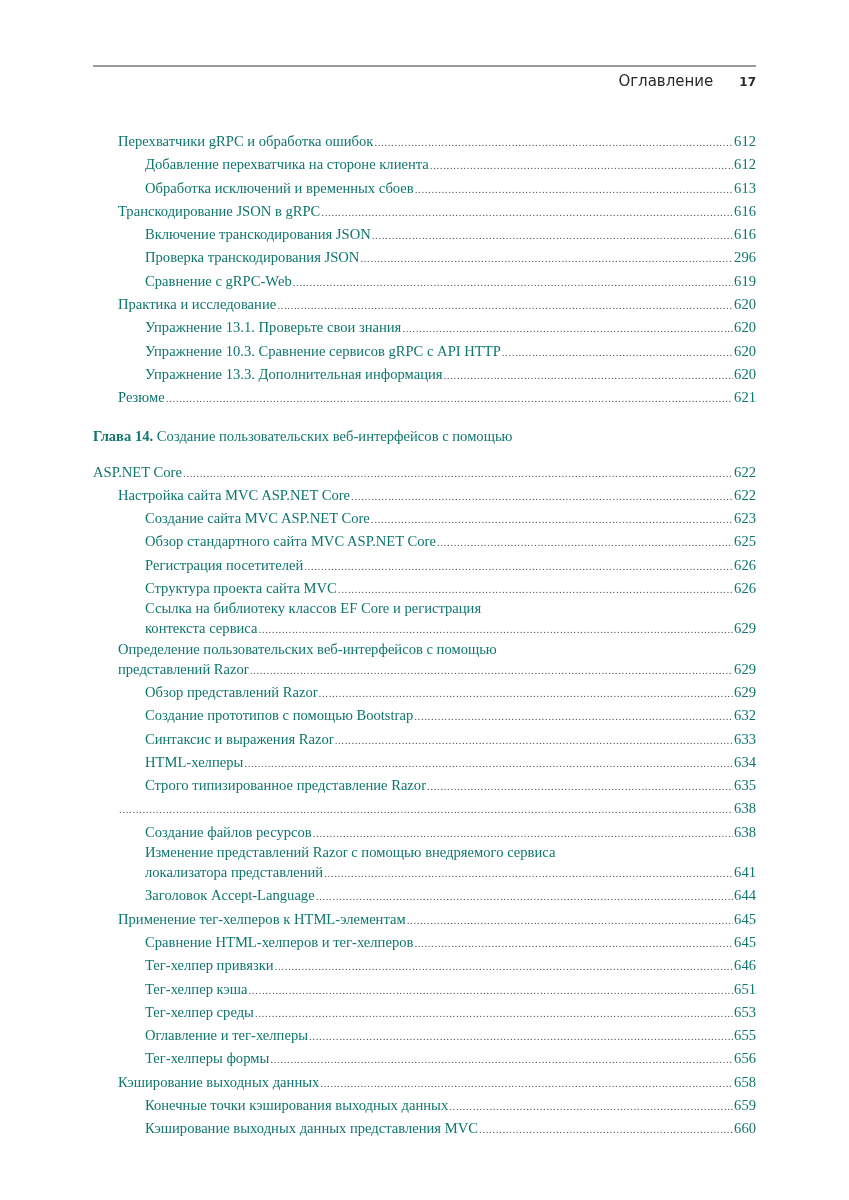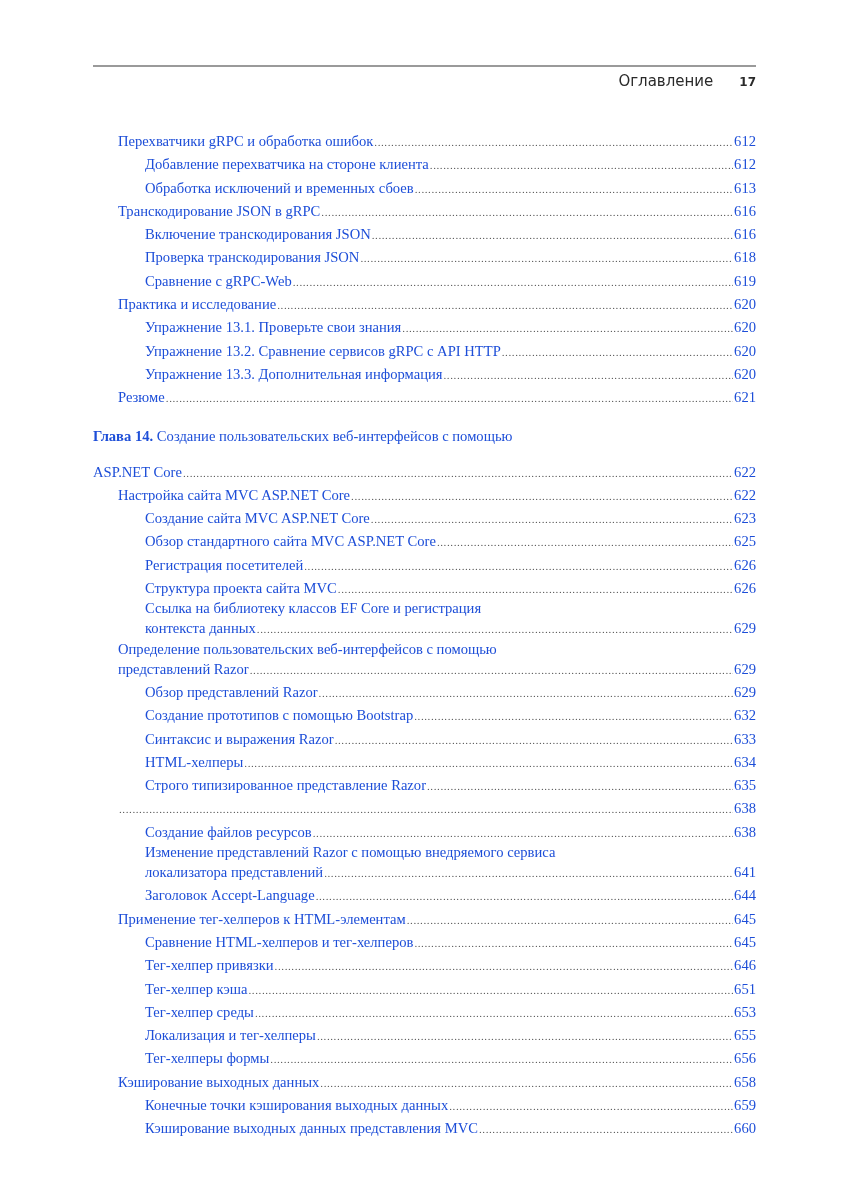--- a/index.html
+++ b/index.html
@@ -1,21 +1,21 @@
 <!DOCTYPE html>
 <html><head>
   <meta charset="utf-8">
   <style>
     html, body { margin: 0; padding: 0; background: #ffffff; }
     body { width: 849px; height: 1200px; position: relative; overflow: hidden; color: #2a2a2a; }
     .rule { position: absolute; left: 93px; top: 65px; width: 663px; height: 2px; background: #9a9a9a; }
     .running-head { position: absolute; top: 72px; right: 93px; height: 20px; display: flex; align-items: baseline; font-family: "DejaVu Sans", sans-serif; font-size: 15px; color: #2a2a2a; text-align: right; }
     .running-head .title { margin-right: 26px; }
     .running-head .pageno { font-weight: bold; font-size: 12px; }
-    .toc { position: absolute; left: 93px; top: 130px; width: 663px; font-family: "Liberation Serif", serif; font-size: 14.6px; color: #1d4ed8; }
+    .toc { position: absolute; left: 93px; top: 130px; width: 663px; font-family: "Liberation Serif", serif; font-size: 14.6px; color: #0f766e; }
     .entry { display: flex; align-items: baseline; line-height: 22.3px; }
     .entry .text { white-space: nowrap; }
     .entry .leader { flex: 1; overflow: hidden; white-space: nowrap; margin: 0 1px; }
     .entry .leader::after { content: "..........................................................................................................................................................................................................................................."; letter-spacing: 0.6px; font-size: 11px; color: #555; }
     .entry .page { white-space: nowrap; }
     .lvl1 { padding-left: 25px; }
     .lvl2 { padding-left: 52px; }
     .lvl0 { padding-left: 0; margin-top: 16px; }
     .chapter { margin-top: 18px; }
     .chapter .bold { font-weight: bold; text-align: right; }
@@ -63,21 +63,21 @@
         <div class="entry">
           <span class="text">Включение транскодирования JSON</span>
           <span class="leader"></span>
           <span class="page">616</span>
         </div>
       </div>
       <div class="lvl2">
         <div class="entry">
           <span class="text">Проверка транскодирования JSON</span>
           <span class="leader"></span>
-          <span class="page">618</span>
+          <span class="page">296</span>
         </div>
       </div>
       <div class="lvl2">
         <div class="entry">
           <span class="text">Сравнение с gRPC-Web</span>
           <span class="leader"></span>
           <span class="page">619</span>
         </div>
       </div>
       <div class="lvl1">
@@ -89,21 +89,21 @@
       </div>
       <div class="lvl2">
         <div class="entry">
           <span class="text">Упражнение 13.1. Проверьте свои знания</span>
           <span class="leader"></span>
           <span class="page">620</span>
         </div>
       </div>
       <div class="lvl2">
         <div class="entry">
-          <span class="text">Упражнение 13.2. Сравнение сервисов gRPC с API HTTP</span>
+          <span class="text">Упражнение 10.3. Сравнение сервисов gRPC с API HTTP</span>
           <span class="leader"></span>
           <span class="page">620</span>
         </div>
       </div>
       <div class="lvl2">
         <div class="entry">
           <span class="text">Упражнение 13.3. Дополнительная информация</span>
           <span class="leader"></span>
           <span class="page">620</span>
         </div>
@@ -161,21 +161,21 @@
       <div class="lvl2">
         <div class="entry">
           <span class="text">Структура проекта сайта MVC</span>
           <span class="leader"></span>
           <span class="page">626</span>
         </div>
       </div>
       <div class="lvl2">
         <div class="multi first">Ссылка на библиотеку классов EF Core и регистрация</div>
         <div class="entry">
-          <span class="text">контекста данных</span>
+          <span class="text">контекста сервиса</span>
           <span class="leader"></span>
           <span class="page">629</span>
         </div>
       </div>
       <div class="lvl1">
         <div class="multi first">Определение пользовательских веб-интерфейсов с помощью</div>
         <div class="entry">
           <span class="text">представлений Razor</span>
           <span class="leader"></span>
           <span class="page">629</span>
@@ -274,21 +274,21 @@
       </div>
       <div class="lvl2">
         <div class="entry">
           <span class="text">Тег-хелпер среды</span>
           <span class="leader"></span>
           <span class="page">653</span>
         </div>
       </div>
       <div class="lvl2">
         <div class="entry">
-          <span class="text">Локализация и тег-хелперы</span>
+          <span class="text">Оглавление и тег-хелперы</span>
           <span class="leader"></span>
           <span class="page">655</span>
         </div>
       </div>
       <div class="lvl2">
         <div class="entry">
           <span class="text">Тег-хелперы формы</span>
           <span class="leader"></span>
           <span class="page">656</span>
         </div>

